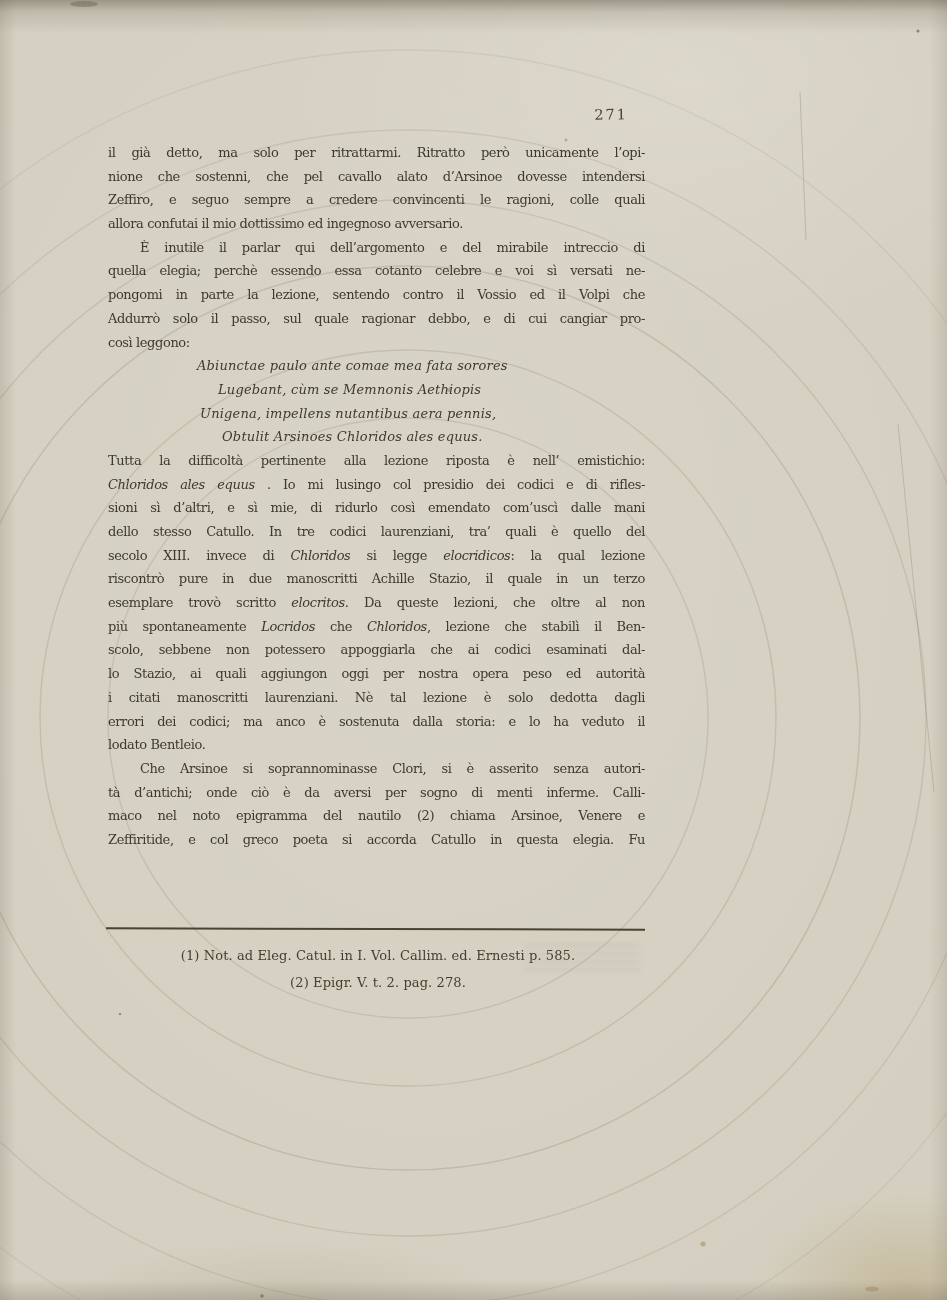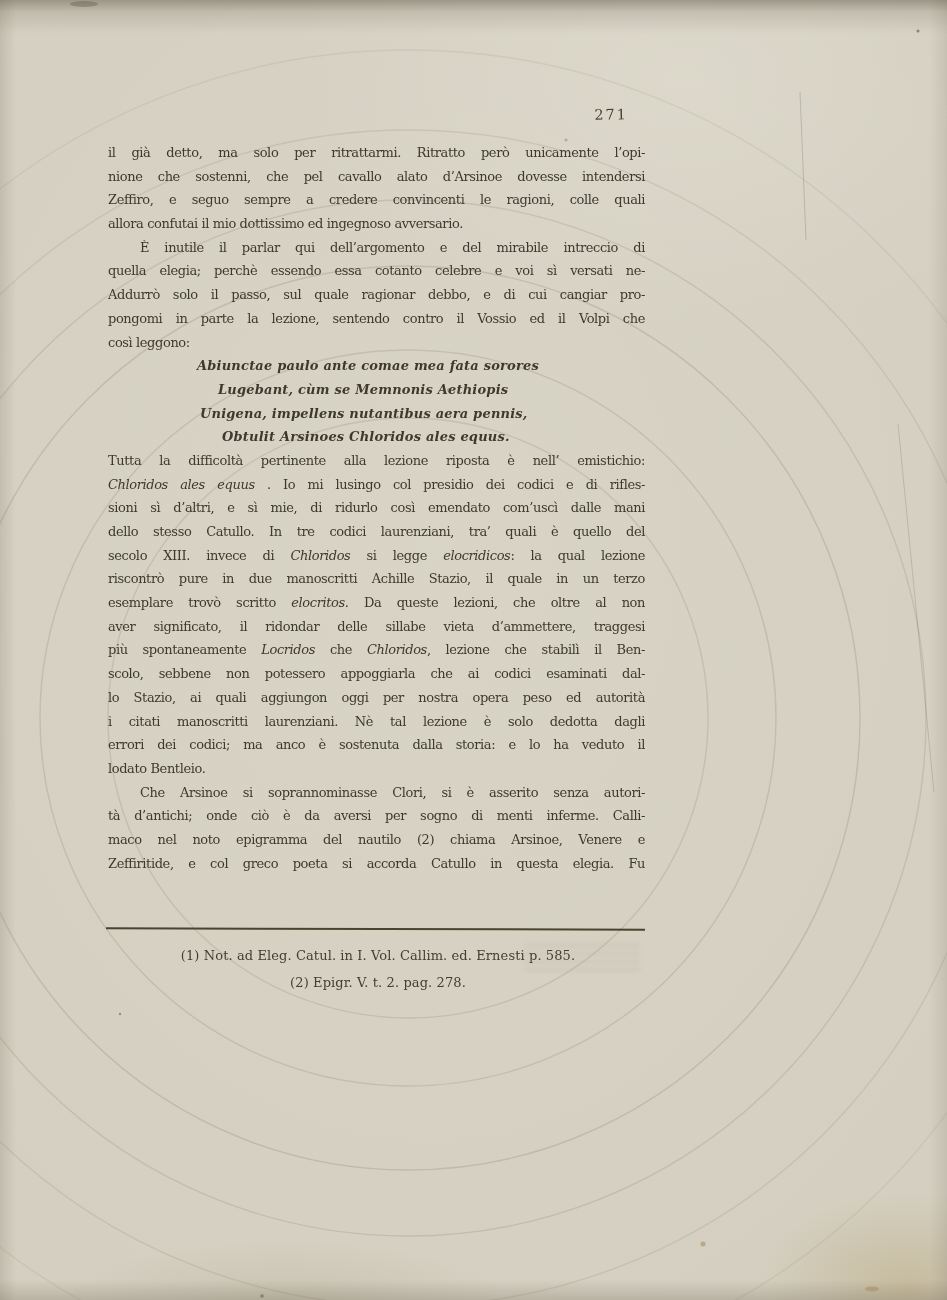--- a/index.html
+++ b/index.html
@@ -28,21 +28,21 @@
   }
   .textblock{
     position:absolute;left:108px;top:141px;width:537px;
     font-size:13px;line-height:23.7px;letter-spacing:-0.4px;
     color:#3e392f;
     text-rendering:optimizeLegibility;
   }
   .ln{text-align:justify;text-align-last:justify;text-justify:inter-word;height:23.7px;}
   .ln.end{text-align-last:left;}
   .ln.ind{text-indent:32px;}
-  .ln.v{font-style:italic;text-align:left;text-align-last:left;letter-spacing:.2px;font-weight:bold;}
+  .ln.v{font-style:italic;text-align:left;text-align-last:left;letter-spacing:.2px;}
   .v1{padding-left:89px}.v2{padding-left:110px}.v3{padding-left:92px}.v4{padding-left:114px}
   .it{font-style:italic;}
   .fnrule{
     position:absolute;left:106px;top:928px;width:539px;height:0;
     border-top:2px solid #49432f;
     transform:rotate(.15deg);
   }
   .footnotes{
     position:absolute;left:118px;top:942px;width:520px;
     font-size:13px;line-height:27px;color:#443e2f;letter-spacing:.1px;text-align:center;
@@ -87,35 +87,34 @@
 
   <div class="pagenum">271</div>
 
   <div class="textblock">
     <div class="ln"><span>il già detto, ma solo per ritrattarmi. Ritratto però unicamente l’opi-</span></div>
     <div class="ln"><span>nione che sostenni, che pel cavallo alato d’Arsinoe dovesse intendersi</span></div>
     <div class="ln"><span>Zeffiro, e seguo sempre a credere convincenti le ragioni, colle quali</span></div>
     <div class="ln end"><span>allora confutai il mio dottissimo ed ingegnoso avversario.</span></div>
     <div class="ln ind"><span>È inutile il parlar qui dell’argomento e del mirabile intreccio di</span></div>
     <div class="ln"><span>quella elegia; perchè essendo essa cotanto celebre e voi sì versati ne-</span></div>
+    <div class="ln"><span>pongomi in parte la lezione, sentendo contro il Vossio ed il Volpi che</span></div>
     <div class="ln"><span>Addurrò solo il passo, sul quale ragionar debbo, e di cui cangiar pro-</span></div>
-    <div class="ln"><span>pongomi in parte la lezione, sentendo contro il Vossio ed il Volpi che</span></div>
     <div class="ln end"><span>così leggono:</span></div>
     <div class="ln v v1"><span class="it">Abiunctae paulo ante comae mea fata sorores</span></div>
     <div class="ln v v2"><span class="it">Lugebant, cùm se Memnonis Aethiopis</span></div>
     <div class="ln v v3"><span class="it">Unigena, impellens nutantibus aera pennis,</span></div>
     <div class="ln v v4"><span class="it">Obtulit Arsinoes Chloridos ales equus.</span></div>
     <div class="ln"><span>Tutta la difficoltà pertinente alla lezione riposta è nell’ emistichio:</span></div>
     <div class="ln"><span class="it">Chloridos ales equus</span><span> . Io mi lusingo col presidio dei codici e di rifles-</span></div>
     <div class="ln"><span>sioni sì d’altri, e sì mie, di ridurlo così emendato com’uscì dalle mani</span></div>
     <div class="ln"><span>dello stesso Catullo. In tre codici laurenziani, tra’ quali è quello del</span></div>
     <div class="ln"><span>secolo XIII. invece di </span><span class="it">Chloridos</span><span> si legge </span><span class="it">elocridicos</span><span>: la qual lezione</span></div>
     <div class="ln"><span>riscontrò pure in due manoscritti Achille Stazio, il quale in un terzo</span></div>
     <div class="ln"><span>esemplare trovò scritto </span><span class="it">elocritos</span><span>. Da queste lezioni, che oltre al non</span></div>
-    <div class="ln"><span>aver significato, il ridondar delle sillabe vieta d’ammettere, traggesi</span></div>
     <div class="ln"><span>più spontaneamente </span><span class="it">Locridos</span><span> che </span><span class="it">Chloridos</span><span>, lezione che stabilì il Ben-</span></div>
     <div class="ln"><span>scolo, sebbene non potessero appoggiarla che ai codici esaminati dal-</span></div>
     <div class="ln"><span>lo Stazio, ai quali aggiungon oggi per nostra opera peso ed autorità</span></div>
     <div class="ln"><span>i citati manoscritti laurenziani. Nè tal lezione è solo dedotta dagli</span></div>
     <div class="ln"><span>errori dei codici; ma anco è sostenuta dalla storia: e lo ha veduto il</span></div>
     <div class="ln end"><span>lodato Bentleio.</span></div>
     <div class="ln ind"><span>Che Arsinoe si soprannominasse Clori, si è asserito senza autori-</span></div>
     <div class="ln"><span>tà d’antichi; onde ciò è da aversi per sogno di menti inferme. Calli-</span></div>
     <div class="ln"><span>maco nel noto epigramma del nautilo (2) chiama Arsinoe, Venere e</span></div>
     <div class="ln"><span>Zeffiritide, e col greco poeta si accorda Catullo in questa elegia. Fu</span></div>

